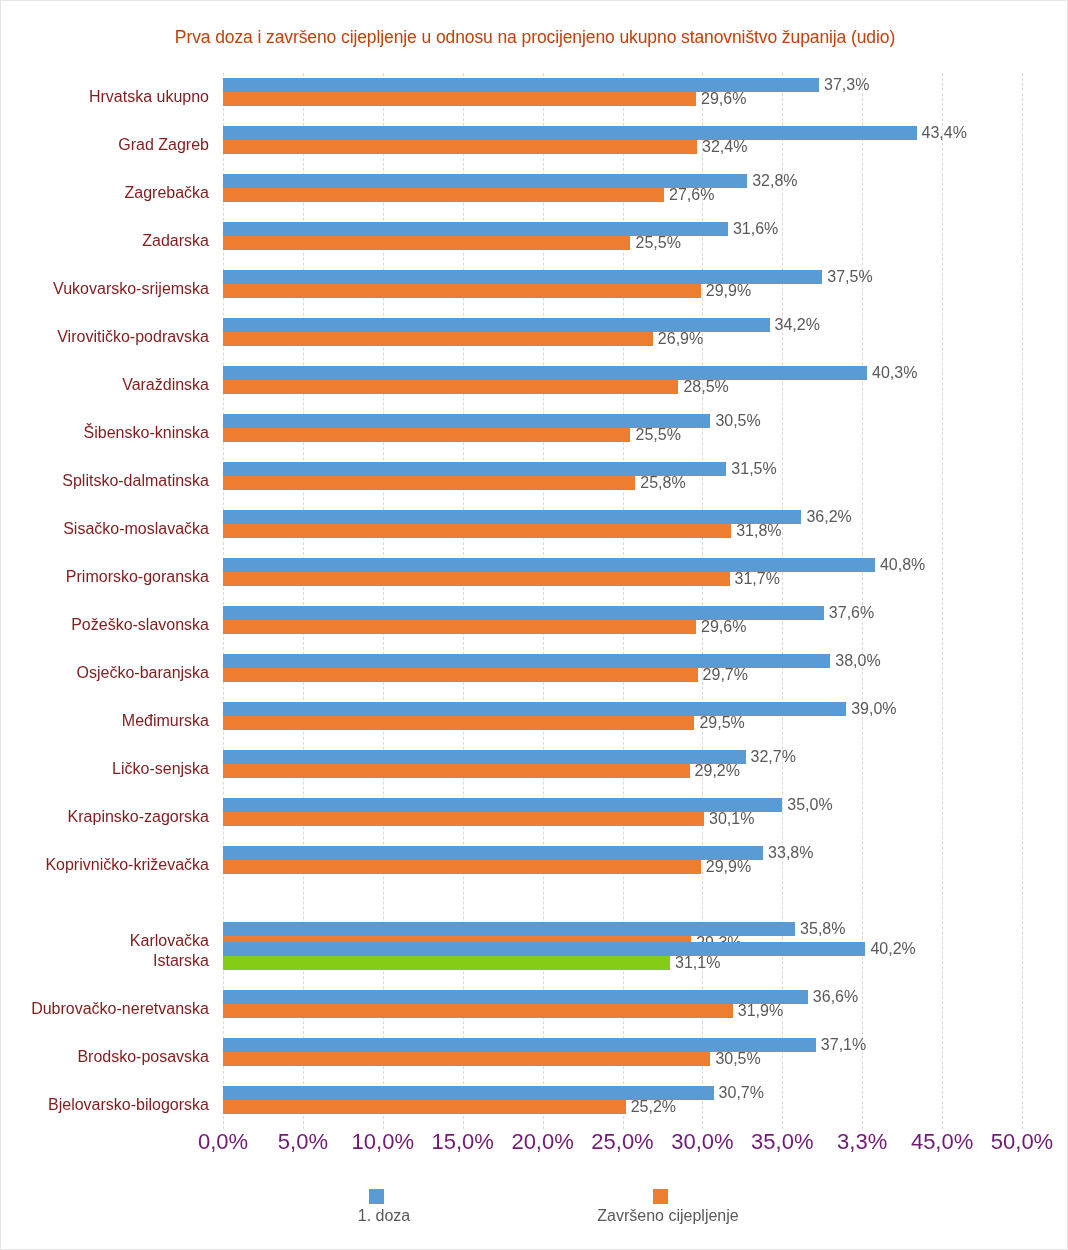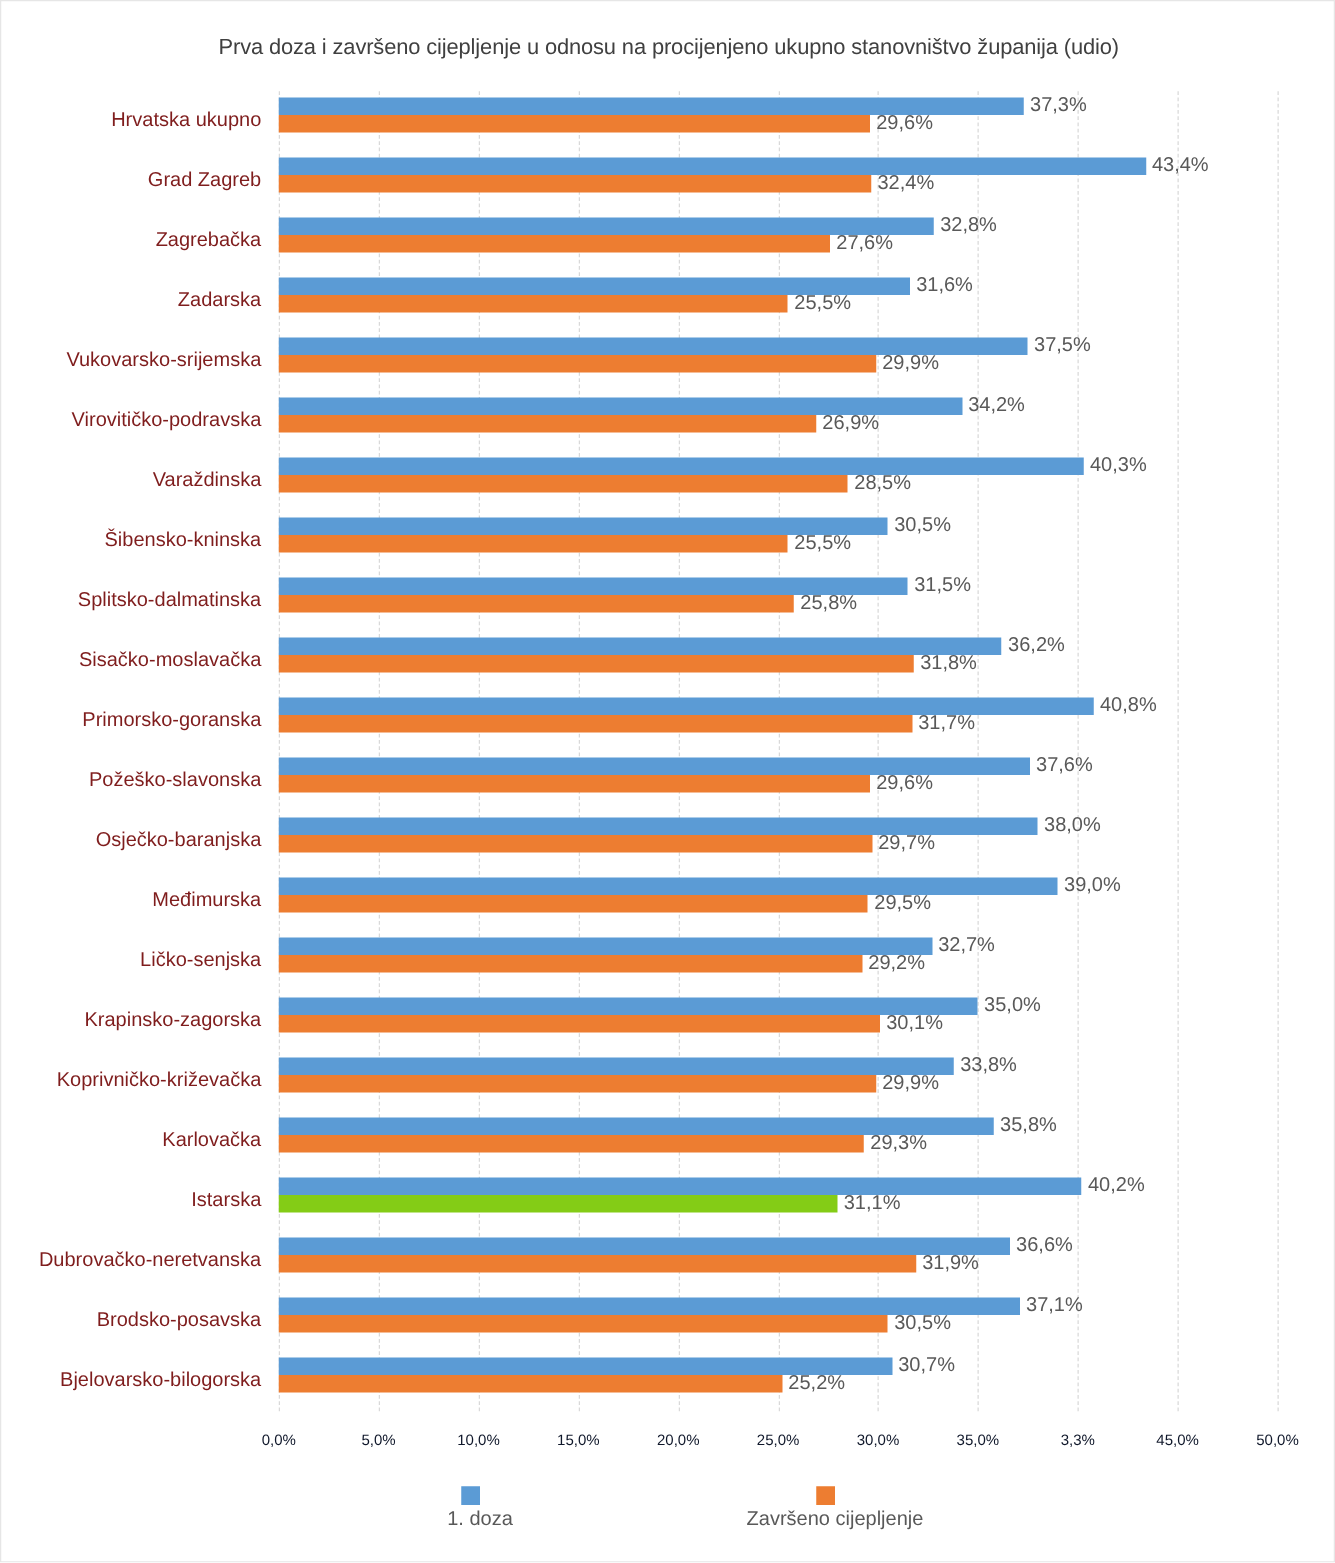--- a/index.html
+++ b/index.html
@@ -17,21 +17,21 @@
     border: 1px solid #e6e6e6;
     overflow: hidden;
   }
   
   #chart-title {
     position: absolute;
     left: 0; top: 26px;
     width: 1068px;
     text-align: center;
     font-size: 17.5px;
-    color: #404040;
+    color: #c2410c;
     letter-spacing: -0.1px;
     white-space: nowrap;
   }
   
   #plot-area {
     position: absolute;
     left: 222px;
     top: 72px;
     width: 799px;
     height: 1056px;
@@ -90,24 +90,24 @@
   
   #x-axis {
     position: absolute;
     left: 222px;
     top: 1128px;
     width: 799px;
     height: 30px;
   }
   .xtick {
     position: absolute;
-    top: 16px;
+    top: 0;
     transform: translateX(-50%);
-    font-size: 12px;
-    color: #0f172a;
+    font-size: 22px;
+    color: #701a75;
     white-space: nowrap;
   }
   
   #legend {
     position: absolute;
     left: 0;
     top: 1188px;
     width: 1068px;
     height: 50px;
   }
@@ -300,21 +300,21 @@
         </div>
         <div class="cat-row" style="top: 768px;">
           <div class="cat-label">Koprivničko-križevačka</div>
           <div class="bar s1" title="1. doza: 33,8%" style="width: 540.124px; background: rgb(91, 155, 213);">
             <span class="bar-value">33,8%</span>
           </div>
           <div class="bar s2" title="Završeno cijepljenje: 29,9%" style="width: 477.802px; background: rgb(237, 125, 49);">
             <span class="bar-value">29,9%</span>
           </div>
         </div>
-        <div class="cat-row" style="top: 816px;">
+        <div class="cat-row" style="top: 844px;">
           <div class="cat-label">Karlovačka</div>
           <div class="bar s1" title="1. doza: 35,8%" style="width: 572.084px; background: rgb(91, 155, 213);">
             <span class="bar-value">35,8%</span>
           </div>
           <div class="bar s2" title="Završeno cijepljenje: 29,3%" style="width: 468.214px; background: rgb(237, 125, 49);">
             <span class="bar-value">29,3%</span>
           </div>
         </div>
         <div class="cat-row" style="top: 864px;">
           <div class="cat-label">Istarska</div>

